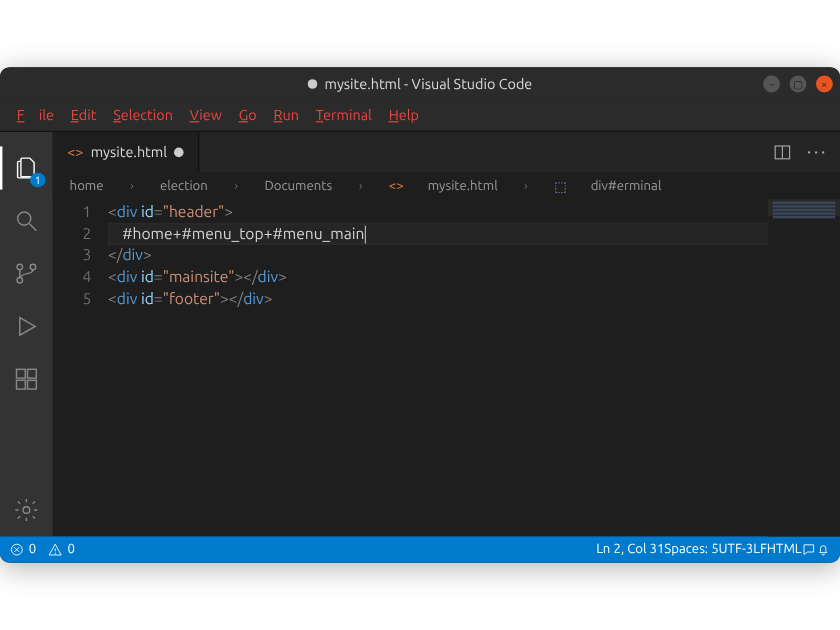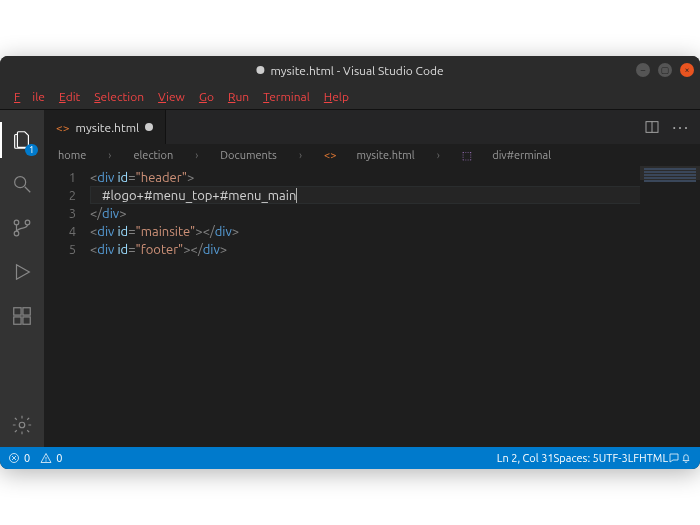--- a/index.html
+++ b/index.html
@@ -165,21 +165,21 @@
       <div class="code">
         <div class="gutter" id="gutter">
             <div>1</div>
             <div>2</div>
             <div>3</div>
             <div>4</div>
             <div>5</div>
           </div>
         <div class="codelines" id="codelines">
             <div class="line"><span class="t-punc">&lt;</span><span class="t-tag">div</span><span class="t-plain"> </span><span class="t-attr">id</span><span class="t-punc">=</span><span class="t-str">"header"</span><span class="t-punc">&gt;</span></div>
-            <div class="line current"><span class="t-plain">    #logo+#menu_top+#menu_main</span><span class="cursor"></span></div>
+            <div class="line current"><span class="t-plain">    #home+#menu_top+#menu_main</span><span class="cursor"></span></div>
             <div class="line"><span class="t-punc">&lt;/</span><span class="t-tag">div</span><span class="t-punc">&gt;</span></div>
             <div class="line"><span class="t-punc">&lt;</span><span class="t-tag">div</span><span class="t-plain"> </span><span class="t-attr">id</span><span class="t-punc">=</span><span class="t-str">"mainsite"</span><span class="t-punc">&gt;&lt;/</span><span class="t-tag">div</span><span class="t-punc">&gt;</span></div>
             <div class="line"><span class="t-punc">&lt;</span><span class="t-tag">div</span><span class="t-plain"> </span><span class="t-attr">id</span><span class="t-punc">=</span><span class="t-str">"footer"</span><span class="t-punc">&gt;&lt;/</span><span class="t-tag">div</span><span class="t-punc">&gt;</span></div>
           </div>
         <div class="minimap">
           <div class="minimap-thumb"></div>
           <div class="minimap-lines">
             <div></div>
               <div></div>
               <div></div>

